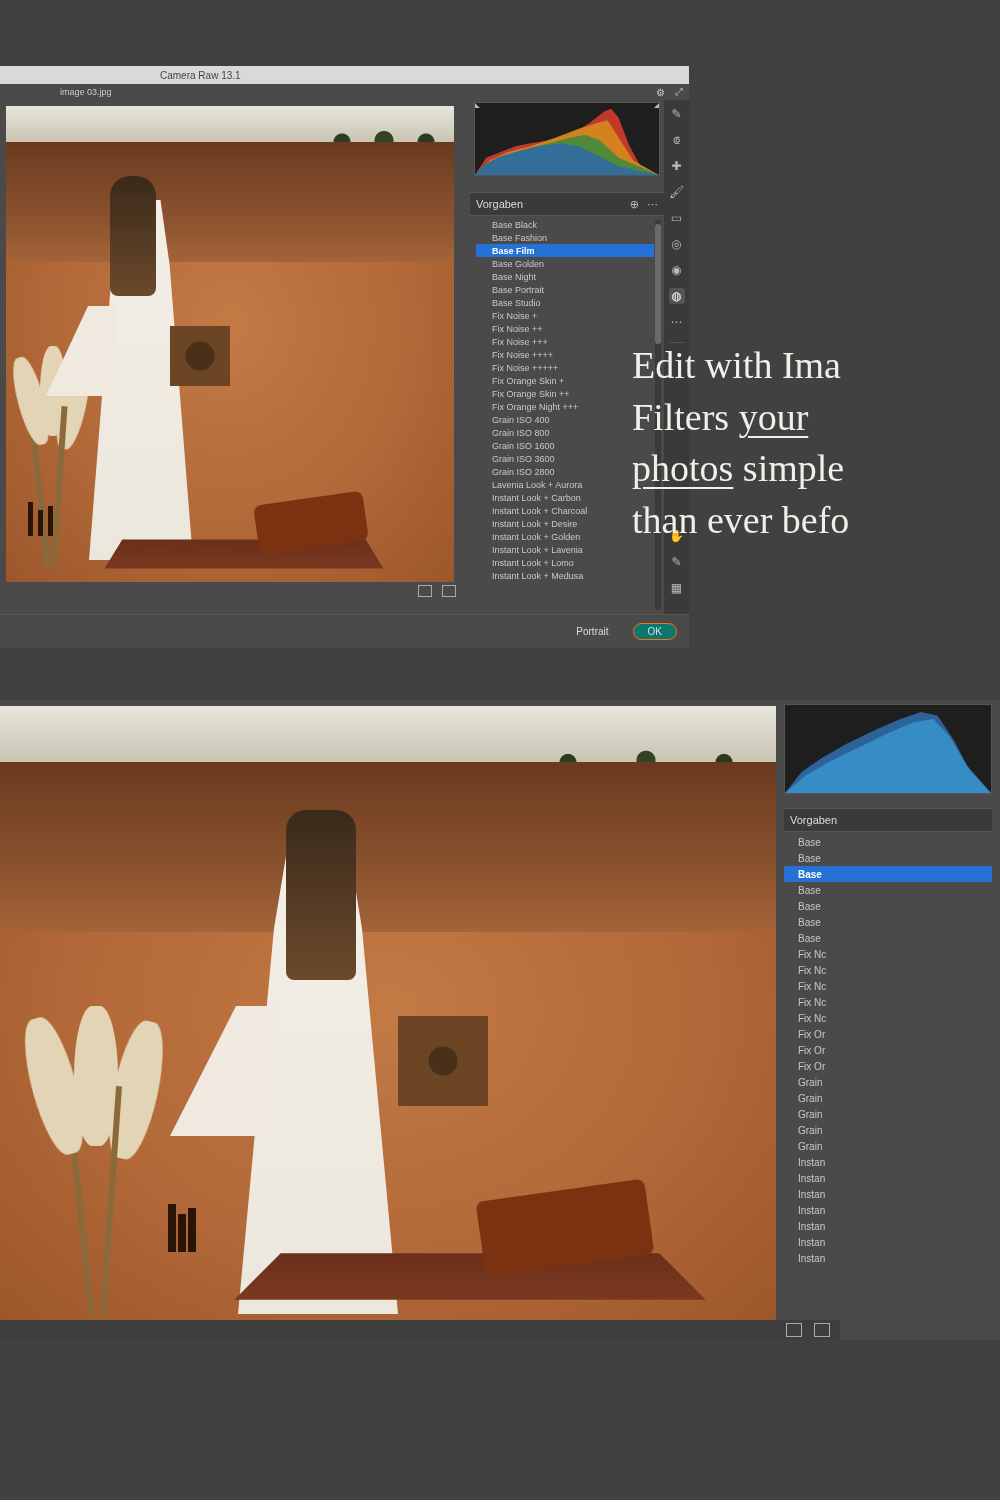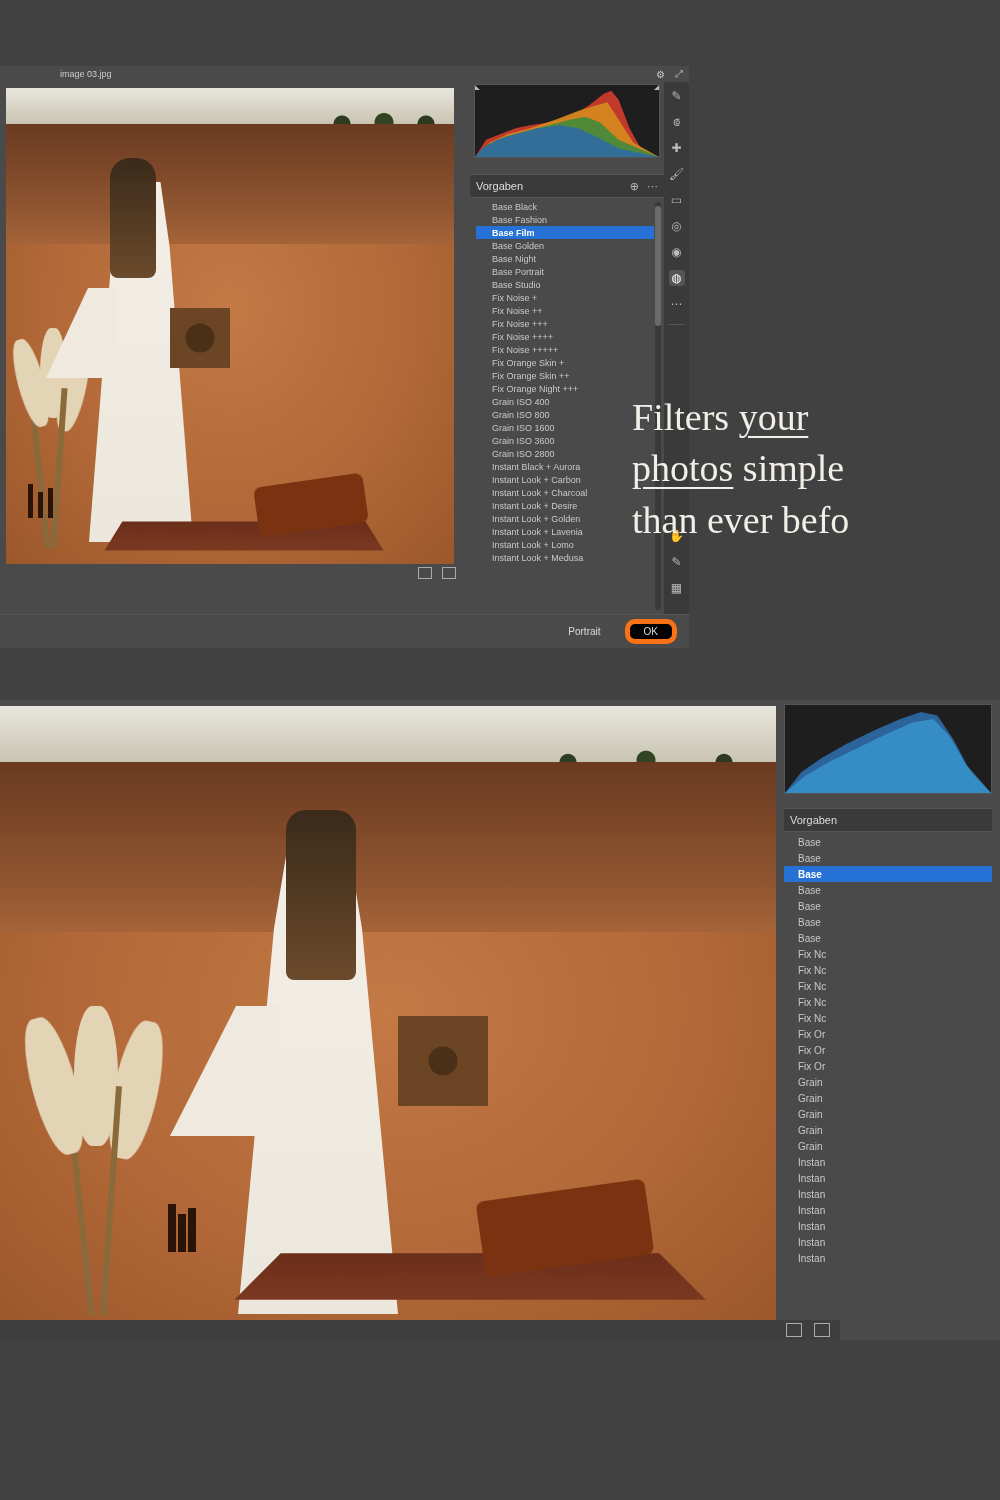--- a/index.html
+++ b/index.html
@@ -195,22 +195,22 @@
     border-top: 1px solid #555;
     display: flex;
     justify-content: flex-end;
     align-items: center;
     padding-right: 12px;
     gap: 10px;
   }
   .btn {
     font-size: 10px;
     color: #ddd;
-    background: #000000;
-    border: 5px solid #f97316;
+    background: #0f766e;
+    border: 1px solid #f97316;
     border-radius: 10px;
     padding: 2px 14px;
     cursor: pointer;
   }
   .btn.cancel{background:transparent;border:none;}
 
   
   .promo {
     position: absolute;
     top: 340px;
@@ -307,20 +307,23 @@
   .bottom-photo .pillow{bottom:56px;left:480px;width:170px;height:76px;}
   .bottom-photo .candles{bottom:70px;left:160px;width:100px;height:60px;}
   .bottom-photo .candles .c{width:8px;}
   .bottom-photo .candles .c1{height:48px;} .bottom-photo .candles .c2{height:38px;} .bottom-photo .candles .c3{height:44px;}
 
 </style>
 </head>
 <body>
 
 <div class="top-window">
+  <div class="mac-titlebar">
+    <span>Camera Raw 13.1</span>
+  </div>
   <div class="filename-bar">
     <span>image 03.jpg</span>
     <div class="top-icons">
       <span>⚙</span>
       <span>⤢</span>
     </div>
   </div>
 
   <div class="main-row">
     <div class="photo-area">
@@ -386,21 +389,21 @@
             <div class="preset">Fix Noise ++++</div>
             <div class="preset">Fix Noise +++++</div>
             <div class="preset">Fix Orange Skin +</div>
             <div class="preset">Fix Orange Skin ++</div>
             <div class="preset">Fix Orange Night +++</div>
             <div class="preset">Grain ISO 400</div>
             <div class="preset">Grain ISO 800</div>
             <div class="preset">Grain ISO 1600</div>
             <div class="preset">Grain ISO 3600</div>
             <div class="preset">Grain ISO 2800</div>
-            <div class="preset">Instant Black + Aurora</div>
+            <div class="preset">Lavenia Look + Aurora</div>
             <div class="preset">Instant Look + Carbon</div>
             <div class="preset">Instant Look + Charcoal</div>
             <div class="preset">Instant Look + Desire</div>
             <div class="preset">Instant Look + Golden</div>
             <div class="preset">Instant Look + Lavenia</div>
             <div class="preset">Instant Look + Lomo</div>
             <div class="preset">Instant Look + Medusa</div>
           </div>
         <div class="scrollbar">
             <div class="thumb"></div>
@@ -427,21 +430,21 @@
     </div>
   </div>
 
   <div class="dialog-footer">
     <span class="btn cancel">Portrait</span>
     <span class="btn">OK</span>
   </div>
 </div>
 
 <div class="promo">
-  <br>
+  <span>Edit with Ima</span><br>
   <span>Filters </span><span class="under">your</span><br>
   <span class="under">photos</span><span> simple</span><br>
   <span>than ever befo</span>
 </div>
 
 <div class="bottom-window">
   <div class="bottom-photo photo">
     <div class="sky"></div>
       <div class="palms"></div>
       <div class="ridge"></div>

